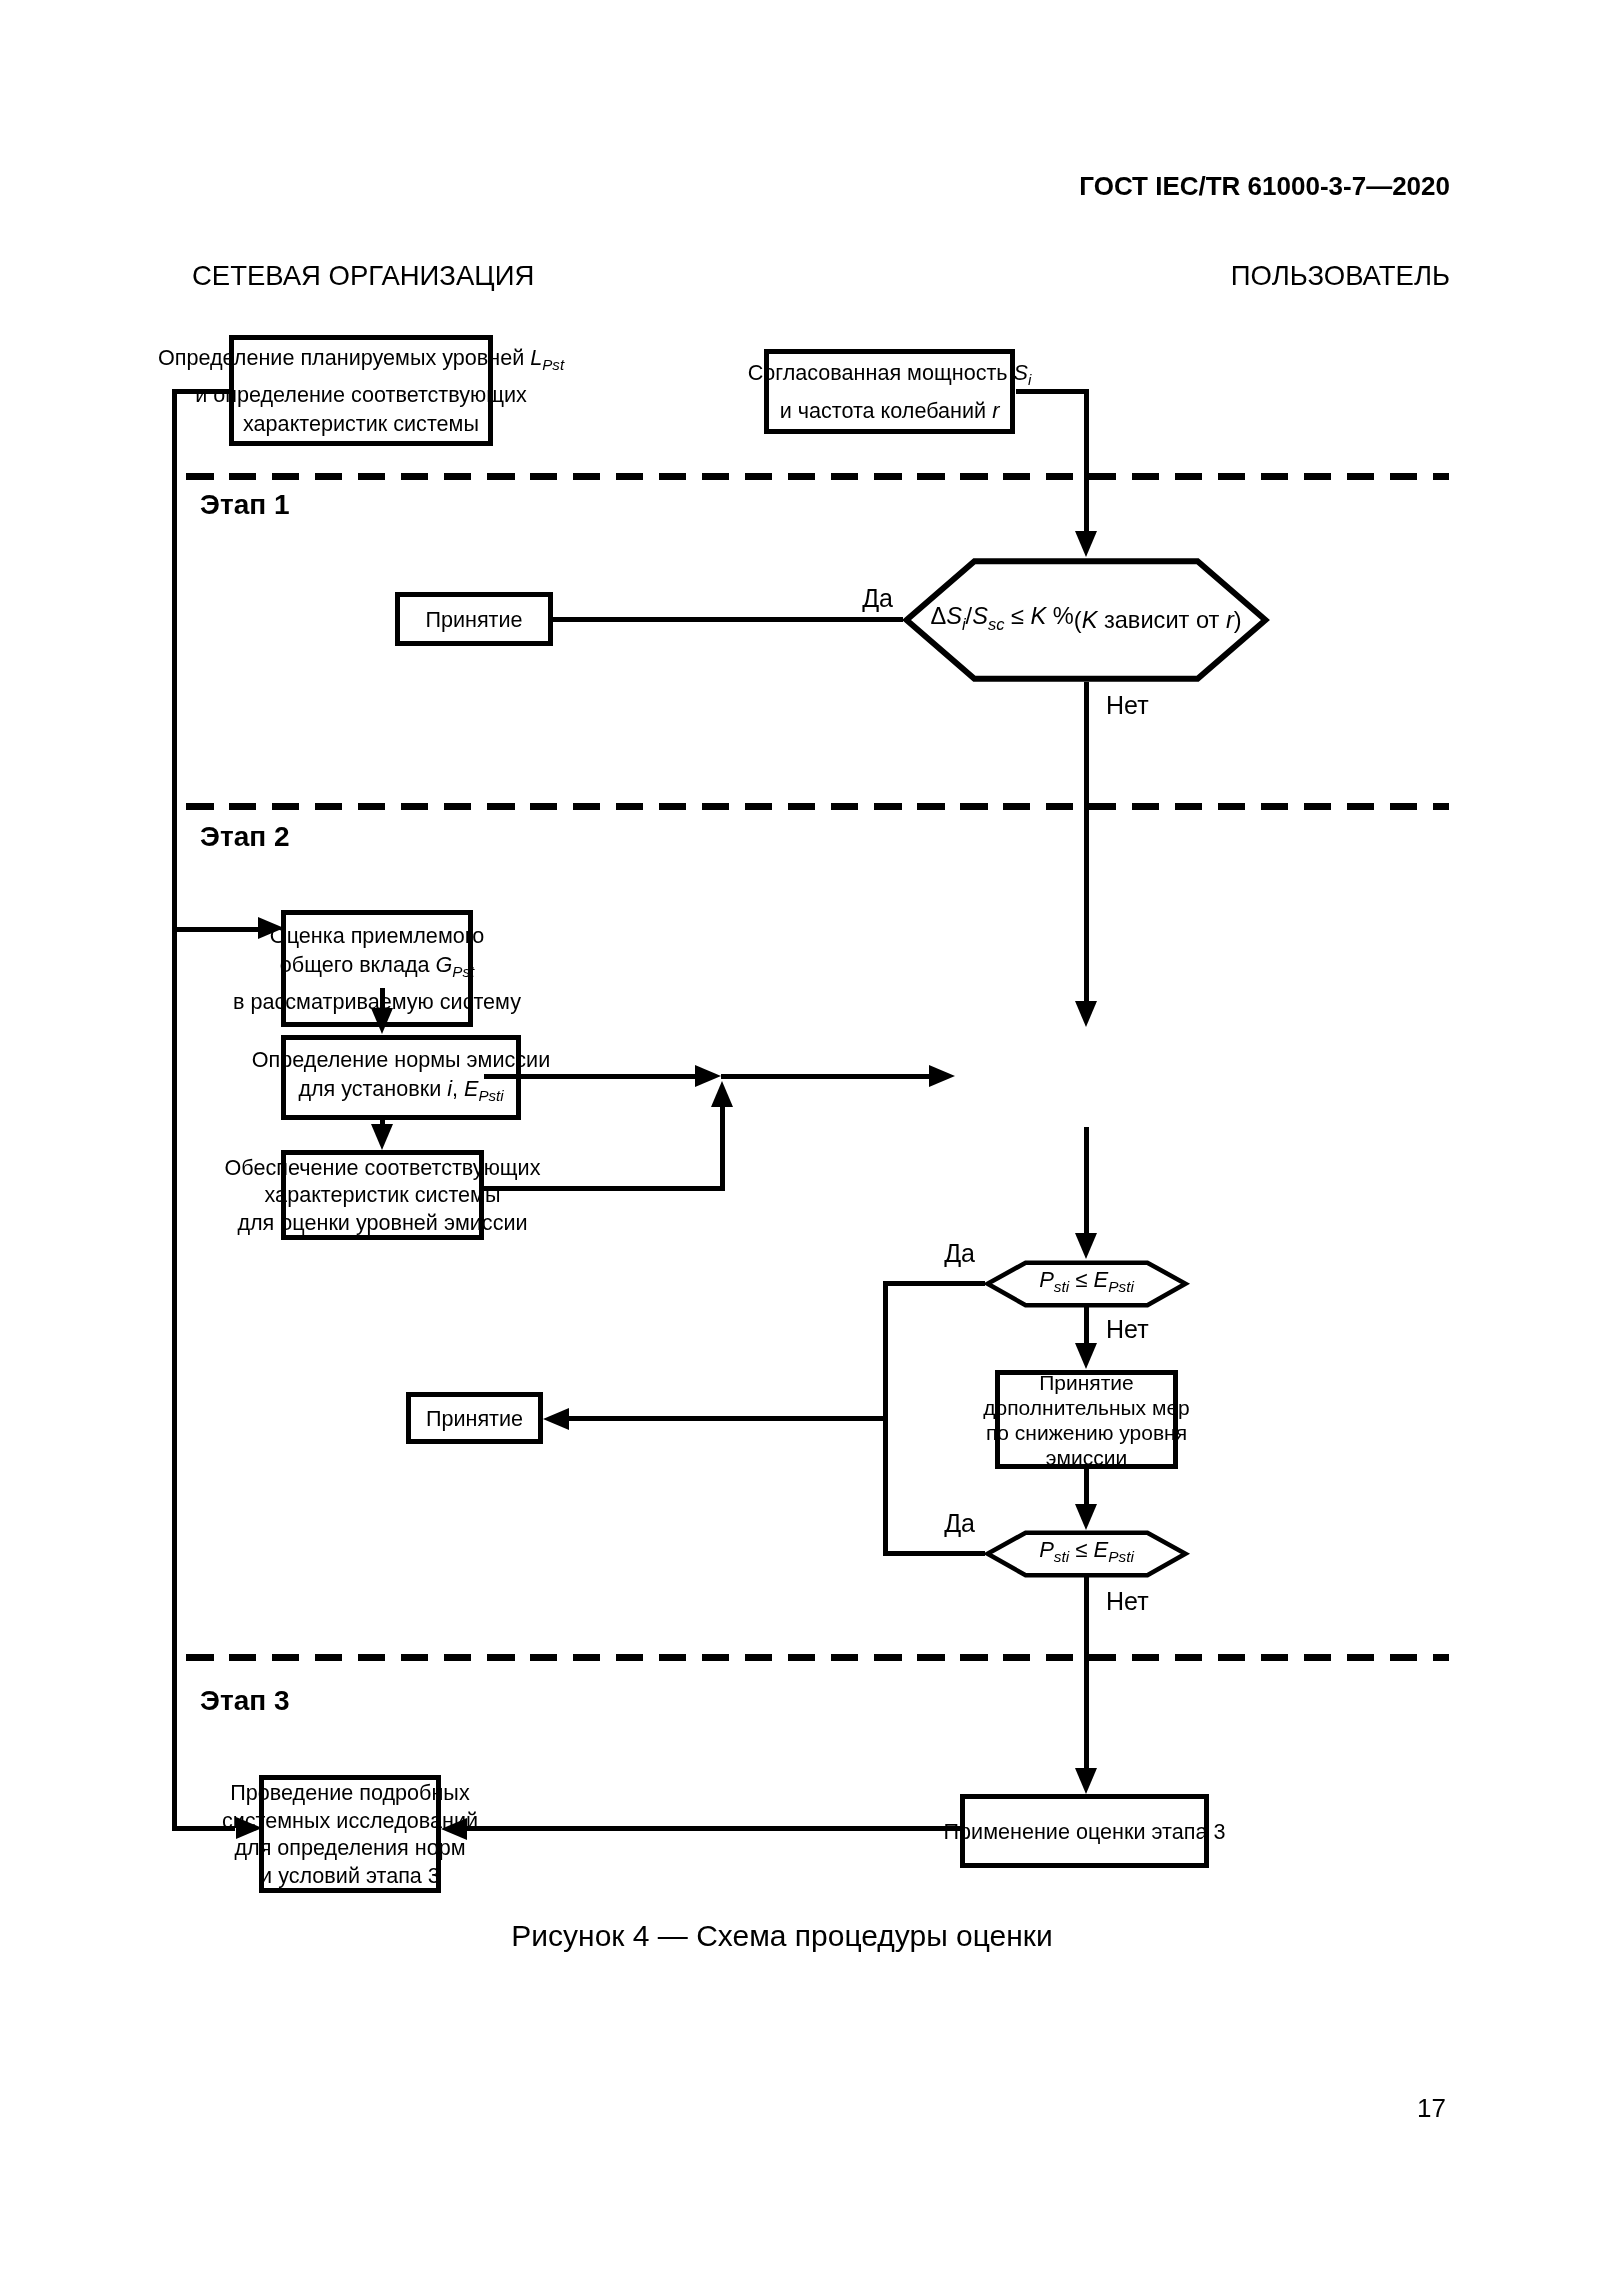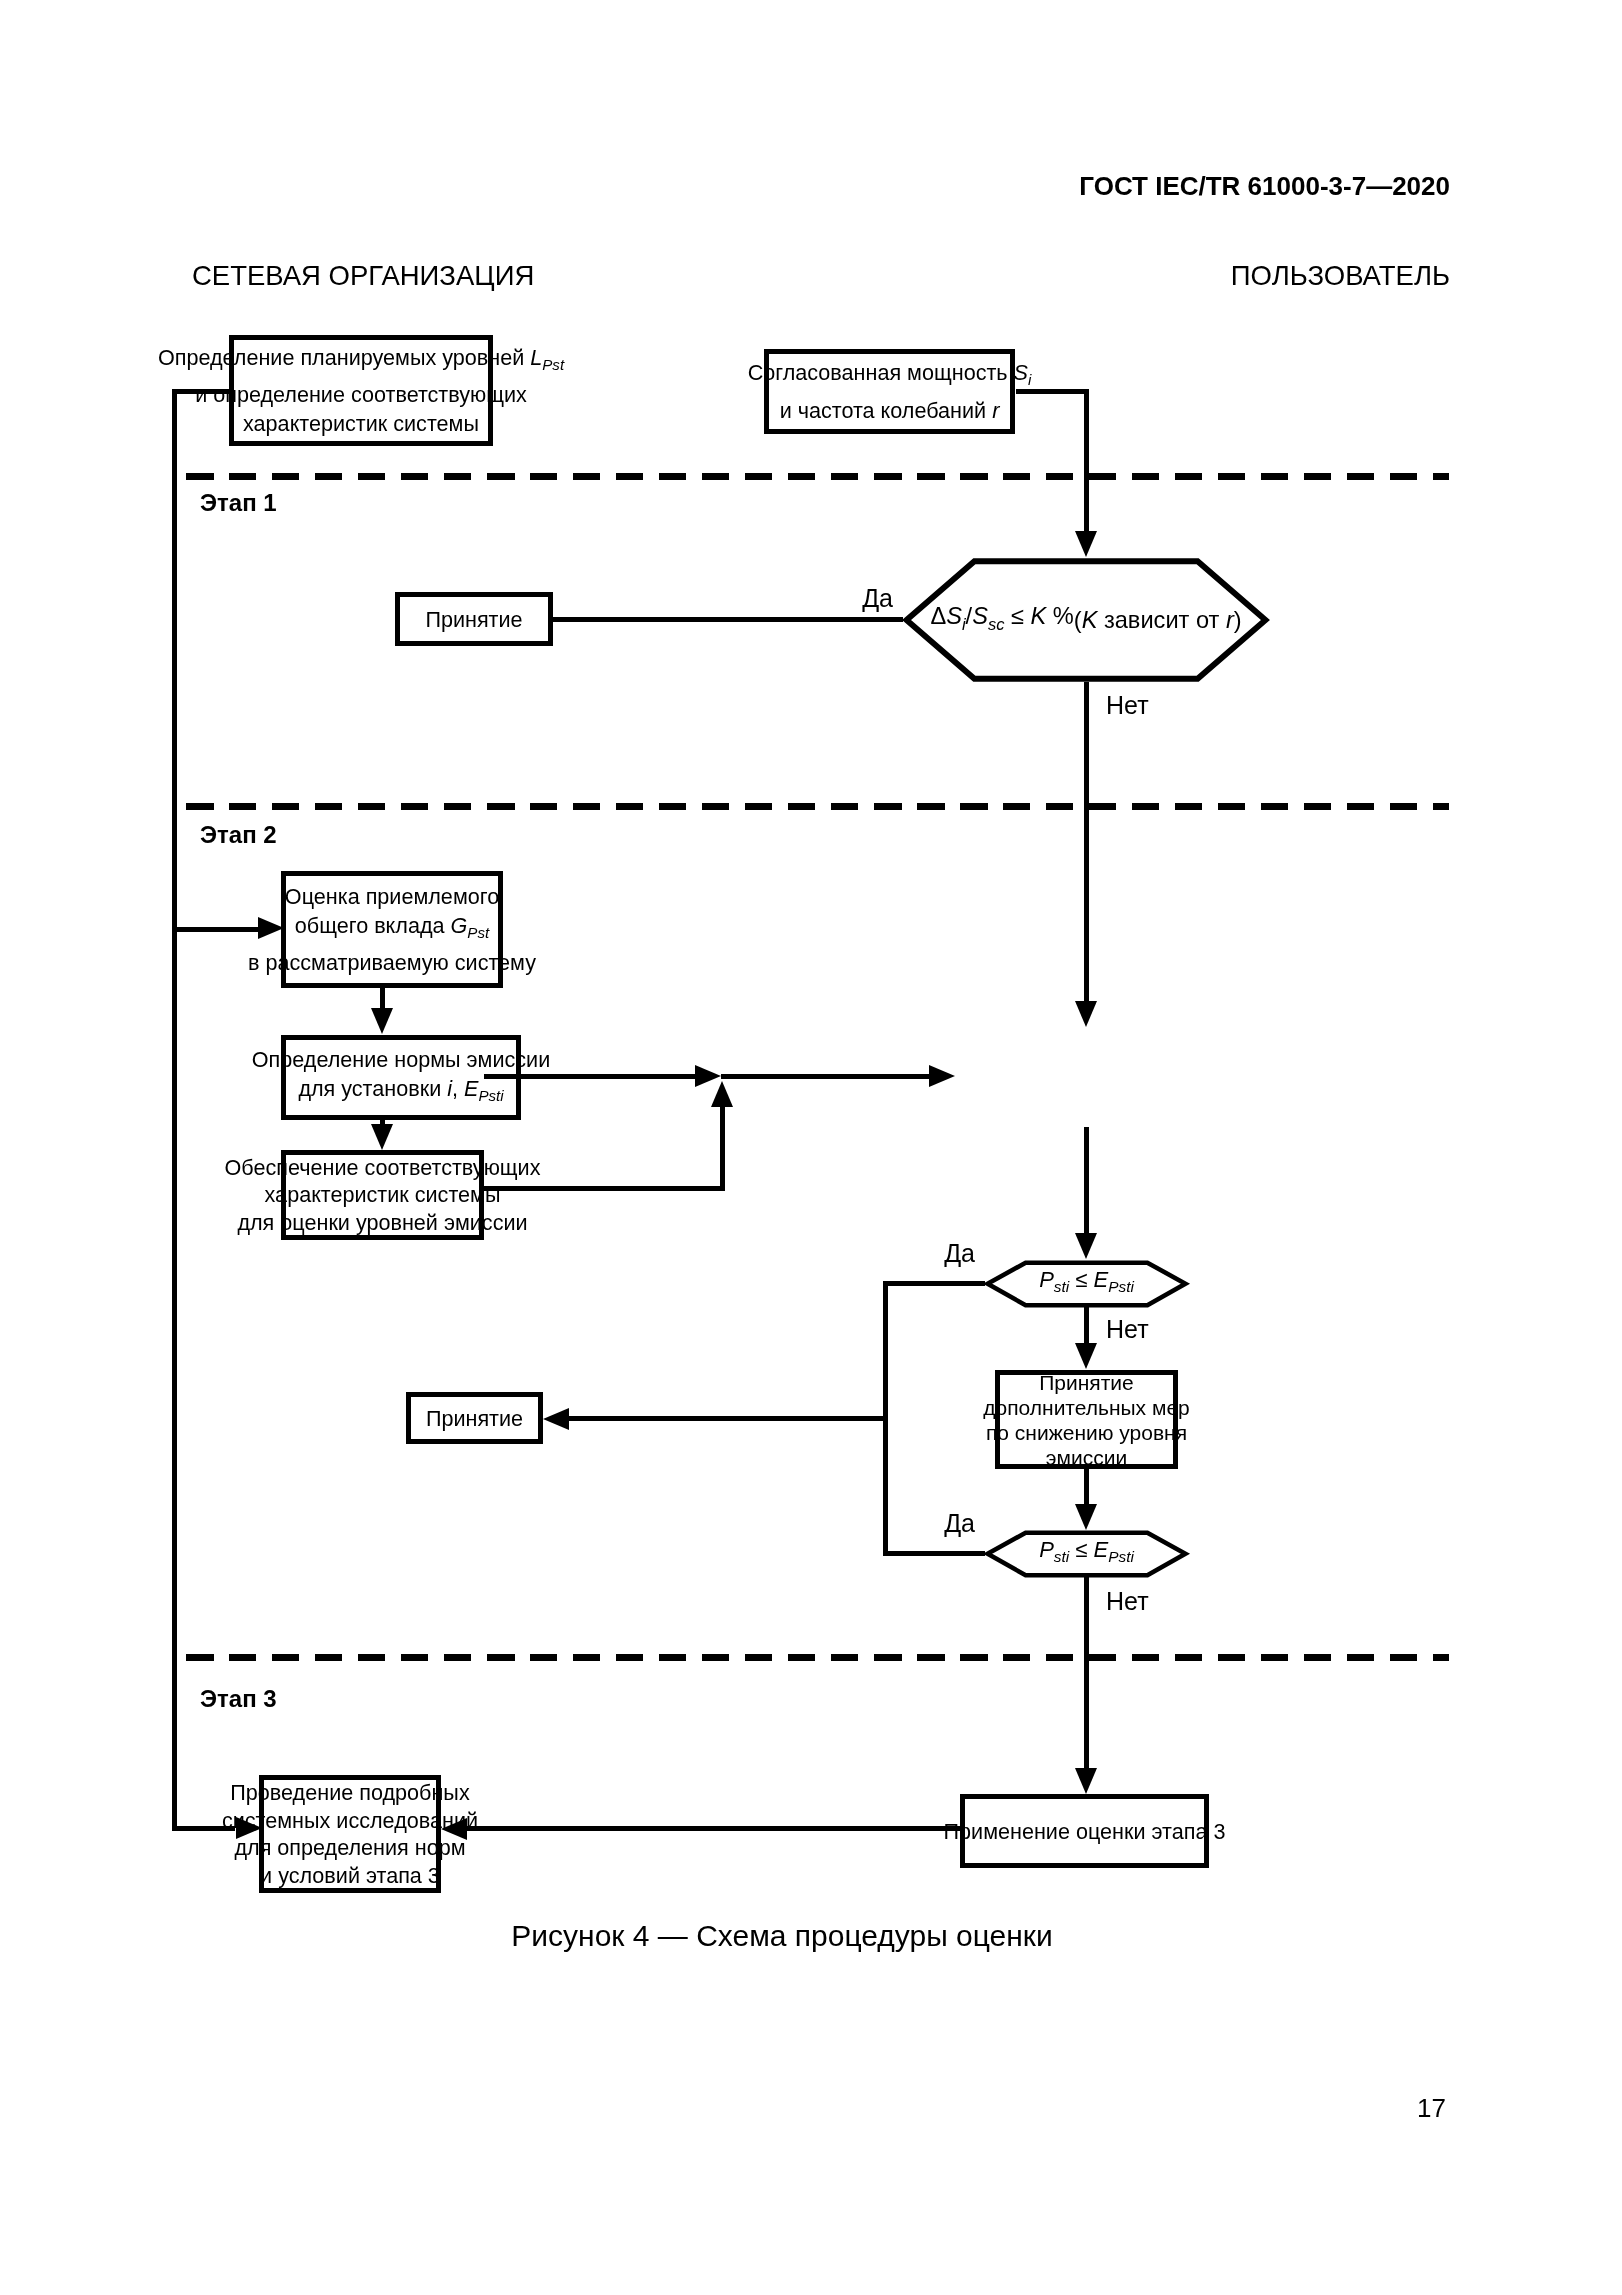--- a/index.html
+++ b/index.html
@@ -9,21 +9,21 @@
   .coltitle{position:absolute;top:260px;font-size:27.5px;white-space:nowrap}
   .coltitle.left{left:192px}
   .coltitle.right{right:173px}
   .bx{position:absolute;box-sizing:border-box;border:5.2px solid #000;background:#fff;
       display:flex;flex-direction:column;align-items:center;justify-content:center;
       text-align:center;font-size:21.6px;line-height:29px}
   .bx .tl,.hxt .tl{white-space:nowrap}
   .ln{position:absolute;background:#000}
   .dash{position:absolute;height:6.5px;left:186px;width:1263px;
         background:repeating-linear-gradient(90deg,#000 0 27.5px,transparent 27.5px 43px)}
-  .stage{position:absolute;left:200px;font-size:24px;font-weight:bold;white-space:nowrap}
+  .stage{position:absolute;left:200px;font-size:28px;font-weight:bold;white-space:nowrap}
   .lbl{position:absolute;font-size:25px;white-space:nowrap}
   .lbl.ra{text-align:right}
   .hx{position:absolute;overflow:visible}
   .hxt{position:absolute;display:flex;flex-direction:row;align-items:center;justify-content:center;
        text-align:center;font-size:23.6px;line-height:34px}
   .hxt.small{font-size:22px;line-height:26px}
   .ar{position:absolute;width:0;height:0}
   .ar.down{border-left:11px solid transparent;border-right:11px solid transparent;border-top:26px solid #000}
   .ar.up{border-left:11px solid transparent;border-right:11px solid transparent;border-bottom:26px solid #000}
   .ar.left{border-top:11px solid transparent;border-bottom:11px solid transparent;border-right:26px solid #000}
@@ -81,21 +81,21 @@
   <div class="lbl ra" style="left:841px;top:584px;width:52px">Да</div>
   <div class="ln" style="left:553px;top:617px;width:350px;height:4.6px"></div>
   <div class="bx" style="left:395px;top:592px;width:158px;height:54px">
       <div class="tl"><span>Принятие</span></div>
     </div>
 
   <div class="lbl" style="left:1106px;top:691px">Нет</div>
   <div class="ln" style="left:1084px;top:682px;width:4.6px;height:322px"></div>
   <div class="ar down" style="left:1075px;top:1001px"></div>
 
-  <div class="bx" style="left:281px;top:871px;width:222px;height:117px">
+  <div class="bx" style="left:281px;top:910px;width:192px;height:117px">
       <div class="tl"><span>Оценка приемлемого</span></div>
       <div class="tl"><span>общего вклада </span><span class="sg-i">G</span><span class="sg-sub">Pst</span></div>
       <div class="tl"><span>в рассматриваемую систему</span></div>
     </div>
   <div class="ln" style="left:380px;top:988px;width:4.6px;height:21px"></div>
   <div class="ar down" style="left:371px;top:1008px"></div>
   <div class="bx" style="left:281px;top:1035px;width:240px;height:85px">
       <div class="tl"><span>Определение нормы эмиссии</span></div>
       <div class="tl"><span>для установки </span><span class="sg-i">i</span><span>, </span><span class="sg-i">E</span><span class="sg-sub">Psti</span></div>
     </div>

